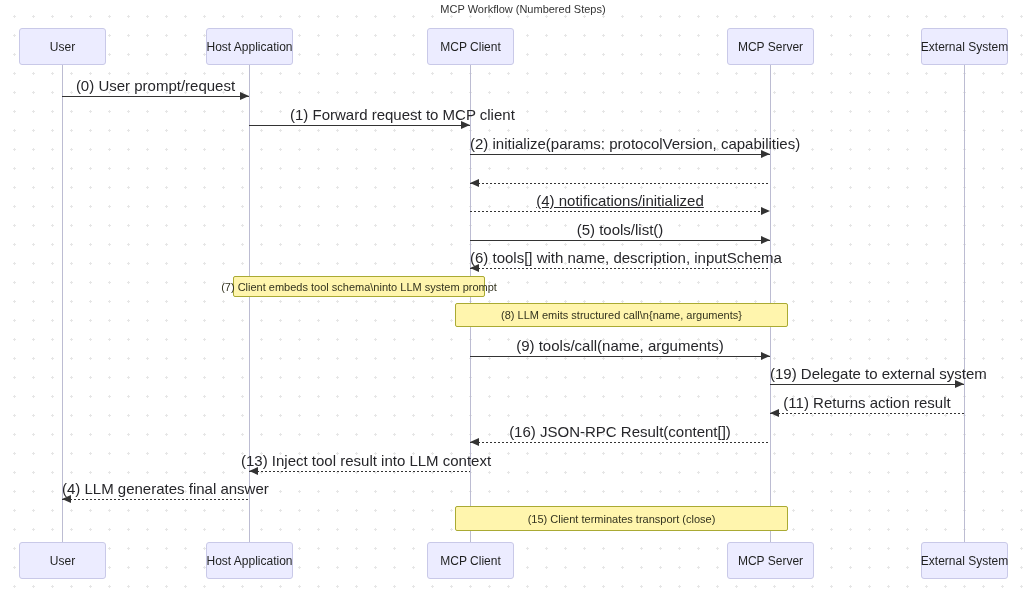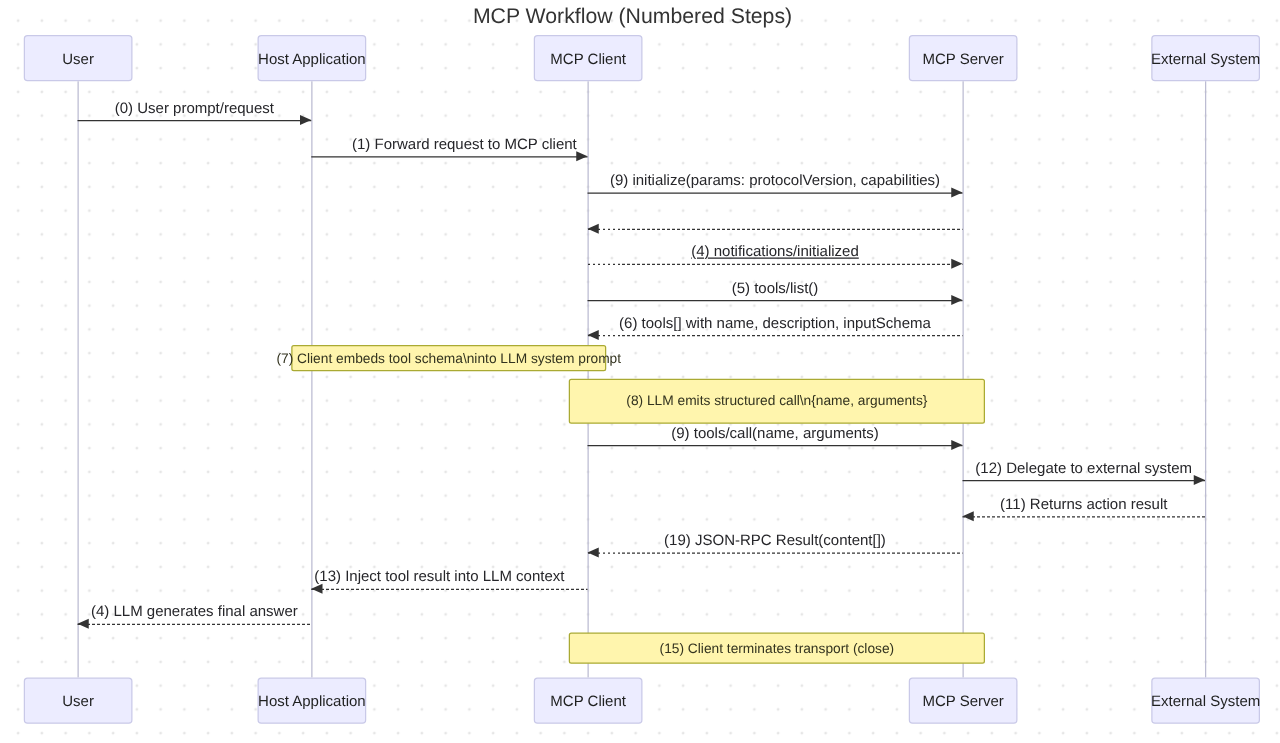--- a/index.html
+++ b/index.html
@@ -3,28 +3,28 @@
 <meta charset="utf-8">
 <style>
   html,body{margin:0;padding:0;background:#fff;}
   .stage{
     position:relative;width:1024px;height:594px;overflow:hidden;
     font-family:"Liberation Sans",sans-serif;
     background-color:#ffffff;
     background-image:radial-gradient(circle,#e6e6e6 1.1px,rgba(0,0,0,0) 1.3px);
     background-size:19px 19px;background-position:5px 7px;
   }
-  .title{position:absolute;top:3px;left:506px;transform:translateX(-50%);
-    font-size:17px;color:#333;white-space:nowrap;text-align:right;}
+  .title{position:absolute;top:3px;left:523px;transform:translateX(-50%);
+    font-size:11px;color:#333;white-space:nowrap;text-align:right;}
   .actor{position:absolute;width:87px;height:37px;background:#ECECFF;
     border:1px solid #c9c9e8;border-radius:3px;box-sizing:border-box;
     display:flex;align-items:center;justify-content:center;
     font-size:12px;color:#1f2020;white-space:nowrap;}
   .lifeline{position:absolute;top:65px;height:477px;width:1px;background:#bcbcd2;}
-  .mlabel{position:absolute;font-size:12px;color:#26262a;text-align:center;
+  .mlabel{position:absolute;font-size:15px;color:#26262a;text-align:center;
     white-space:nowrap;height:14px;line-height:14px;}
   .msolid{position:absolute;height:1px;background:#333;}
   .mdash{position:absolute;height:1px;
     background-image:repeating-linear-gradient(90deg,#333 0,#333 2px,rgba(0,0,0,0) 2px,rgba(0,0,0,0) 4px);}
   .ahr{position:absolute;width:0;height:0;border-top:4px solid rgba(0,0,0,0);
     border-bottom:4px solid rgba(0,0,0,0);border-left:9px solid #333;}
   .ahl{position:absolute;width:0;height:0;border-top:4px solid rgba(0,0,0,0);
     border-bottom:4px solid rgba(0,0,0,0);border-right:9px solid #333;}
   .note{position:absolute;background:#FFF5AD;border:1px solid #AAAA33;
     border-radius:2px;box-sizing:border-box;display:flex;align-items:center;
@@ -46,60 +46,60 @@
   <div class="actor" style="left:19px;top:28px;">User</div>
   <div class="actor" style="left:206px;top:28px;">Host Application</div>
   <div class="actor" style="left:427px;top:28px;">MCP Client</div>
   <div class="actor" style="left:727px;top:28px;">MCP Server</div>
   <div class="actor" style="left:921px;top:28px;">External System</div>
 
   <div class="mlabel" style="left:62px;width:187px;top:79px;">(0) User prompt/request</div>
   <div class="msolid" style="left:62px;width:187px;top:96px;"></div>
   <div class="ahr" style="left:240px;top:92px;"></div>
 
-  <div class="mlabel" style="left:233px;width:221px;top:108px;padding-left:28px;">(1) Forward request to MCP client</div>
+  <div class="mlabel" style="left:262px;width:221px;top:108px;padding-left:28px;">(1) Forward request to MCP client</div>
   <div class="msolid" style="left:249px;width:221px;top:125px;"></div>
   <div class="ahr" style="left:461px;top:121px;"></div>
 
-  <div class="mlabel" style="left:470px;width:300px;top:137px;">(9) initialize(params: protocolVersion, capabilities)</div>
+  <div class="mlabel" style="left:470px;width:300px;top:137px;">(2) initialize(params: protocolVersion, capabilities)</div>
   <div class="msolid" style="left:470px;width:300px;top:154px;"></div>
   <div class="ahr" style="left:761px;top:150px;"></div>
 
   <div class="mdash" style="left:470px;width:300px;top:183px;"></div>
   <div class="ahl" style="left:470px;top:179px;"></div>
 
   <div class="mlabel" style="left:470px;width:300px;top:194px;text-decoration:underline;">(4) notifications/initialized</div>
   <div class="mdash" style="left:470px;width:300px;top:211px;"></div>
   <div class="ahr" style="left:761px;top:207px;"></div>
 
   <div class="mlabel" style="left:470px;width:300px;top:223px;">(5) tools/list()</div>
   <div class="msolid" style="left:470px;width:300px;top:240px;"></div>
   <div class="ahr" style="left:761px;top:236px;"></div>
 
   <div class="mlabel" style="left:470px;width:300px;top:251px;">(6) tools[] with name, description, inputSchema</div>
   <div class="mdash" style="left:470px;width:300px;top:268px;"></div>
   <div class="ahl" style="left:470px;top:264px;"></div>
 
   <div class="note" style="left:233px;top:276px;width:252px;height:21px;">(7) Client embeds tool schema\ninto LLM system prompt</div>
 
-  <div class="note" style="left:455px;top:303px;width:333px;height:36px;">(8) LLM emits structured call\n{name, arguments}</div>
+  <div class="note" style="left:455px;top:303px;width:333px;height:24px;">(8) LLM emits structured call\n{name, arguments}</div>
 
   <div class="mlabel" style="left:470px;width:300px;top:339px;">(9) tools/call(name, arguments)</div>
   <div class="msolid" style="left:470px;width:300px;top:356px;"></div>
   <div class="ahr" style="left:761px;top:352px;"></div>
 
-  <div class="mlabel" style="left:770px;width:194px;top:367px;">(12) Delegate to external system</div>
+  <div class="mlabel" style="left:770px;width:194px;top:367px;">(19) Delegate to external system</div>
   <div class="msolid" style="left:770px;width:194px;top:384px;"></div>
   <div class="ahr" style="left:955px;top:380px;"></div>
 
   <div class="mlabel" style="left:770px;width:194px;top:396px;">(11) Returns action result</div>
   <div class="mdash" style="left:770px;width:194px;top:413px;"></div>
   <div class="ahl" style="left:770px;top:409px;"></div>
 
-  <div class="mlabel" style="left:470px;width:300px;top:425px;">(19) JSON-RPC Result(content[])</div>
+  <div class="mlabel" style="left:470px;width:300px;top:425px;">(16) JSON-RPC Result(content[])</div>
   <div class="mdash" style="left:470px;width:300px;top:442px;"></div>
   <div class="ahl" style="left:470px;top:438px;"></div>
 
   <div class="mlabel" style="left:241px;width:221px;top:454px;">(13) Inject tool result into LLM context</div>
   <div class="mdash" style="left:249px;width:221px;top:471px;"></div>
   <div class="ahl" style="left:249px;top:467px;"></div>
 
   <div class="mlabel" style="left:62px;width:187px;top:482px;">(4) LLM generates final answer</div>
   <div class="mdash" style="left:62px;width:187px;top:499px;"></div>
   <div class="ahl" style="left:62px;top:495px;"></div>

